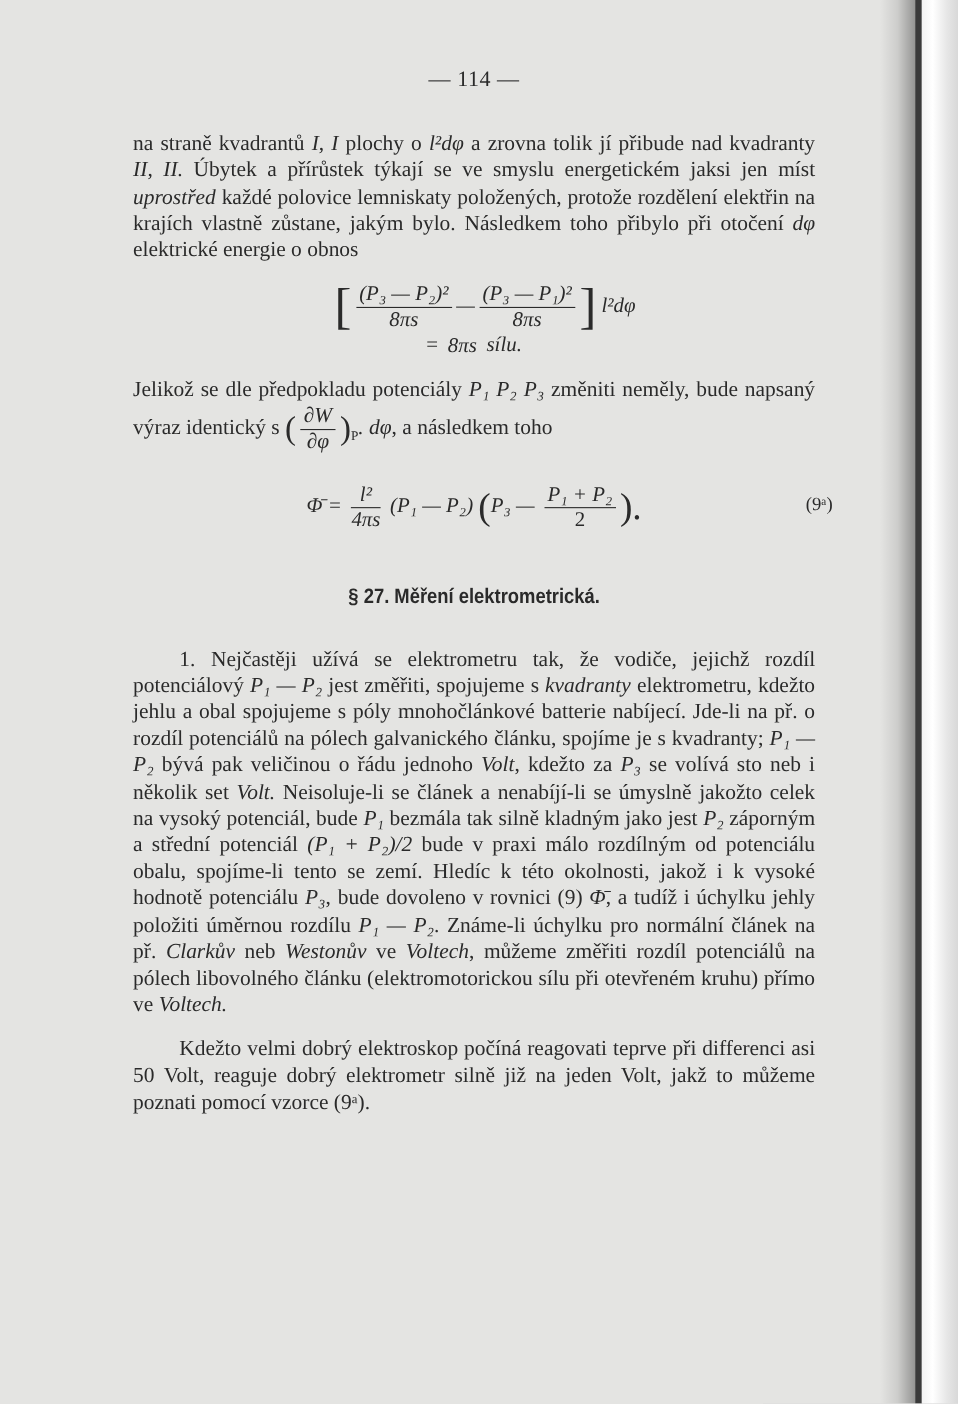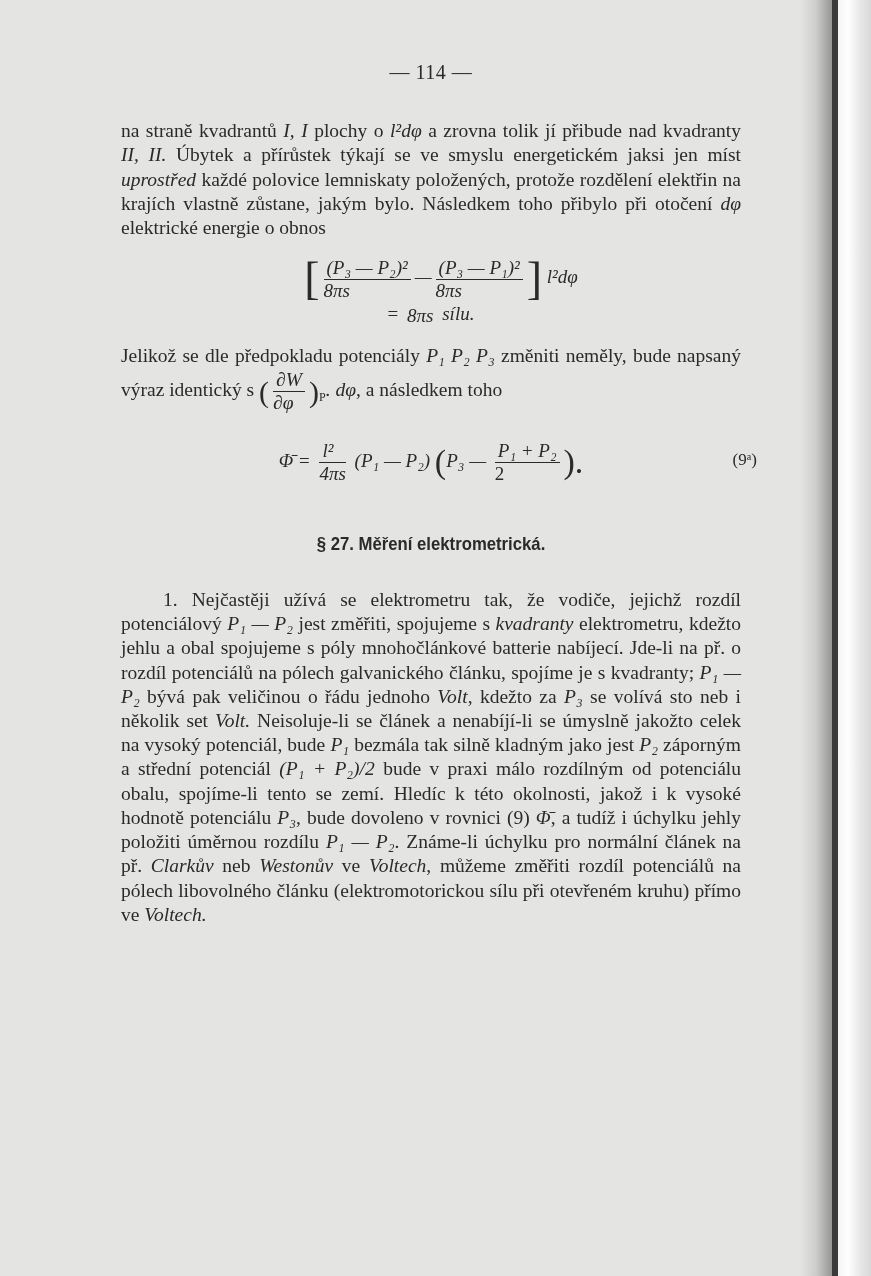--- a/index.html
+++ b/index.html
@@ -42,21 +42,21 @@
       font-family: "Liberation Serif", "DejaVu Serif", serif;
       font-style: italic;
       text-align: center;
       margin: 6px 0;
       font-size: 19px;
     }
     .math-line { display: block; text-align: center; }
     .eq-row { position: relative; height: 54px; }
     .eq-row .eq { position: absolute; left: 0; right: 0; text-align: center; top: 10px; }
     .eq-row .eqnum { position: absolute; right: 0; top: 18px; font-style: normal; font-size: 17px; margin-left: 12px; }
-    .frac { display: inline-block; vertical-align: middle; text-align: left; margin: 0 4px; }
+    .frac { display: inline-block; vertical-align: middle; text-align: center; margin: 0 4px; }
     .frac .num { display: block; border-bottom: 1px solid #2a2a2a; padding: 0 3px; line-height: 22px; }
     .frac .den { display: block; line-height: 22px; }
     sub, sup { font-size: 12px; font-style: normal; }
     .bracket { font-size: 46px; font-style: normal; vertical-align: middle; line-height: 46px; }
     .heading {
       font-family: "Liberation Sans", "DejaVu Sans", sans-serif;
       font-weight: bold; text-align: center;
       font-size: 19px; margin: 40px 0 32px 0;
       transform: scaleX(0.88);
     }
@@ -100,18 +100,19 @@
       </div>
       <div class="eqnum">(9ᵃ)</div>
     </div>
 
     <div class="heading">§ 27. Měření elektrometrická.</div>
 
     <p class="indent">
       <span>1. Nejčastěji užívá se elektrometru tak, že vodiče, jejichž rozdíl potenciálový </span><i>P₁ — P₂</i><span> jest změřiti, spojujeme s </span><i>kvadranty</i><span> elektrometru, kdežto jehlu a obal spojujeme s póly mnohočlánkové batterie nabíjecí. Jde-li na př. o rozdíl potenciálů na pólech galvanického článku, spojíme je s kvadranty; </span><i>P₁ — P₂</i><span> bývá pak veličinou o řádu jednoho </span><i>Volt</i><span>, kdežto za </span><i>P₃</i><span> se volívá sto neb i několik set </span><i>Volt.</i><span> Neisoluje-li se článek a nenabíjí-li se úmyslně jakožto celek na vysoký potenciál, bude </span><i>P₁</i><span> bezmála tak silně kladným jako jest </span><i>P₂</i><span> záporným a střední potenciál </span><i>(P₁ + P₂)/2</i><span> bude v praxi málo rozdílným od potenciálu obalu, spojíme-li tento se zemí. Hledíc k této okolnosti, jakož i k vysoké hodnotě potenciálu </span><i>P₃</i><span>, bude dovoleno v rovnici (9) </span><i>Φ̄</i><span>, a tudíž i úchylku jehly položiti úměrnou rozdílu </span><i>P₁ — P₂</i><span>. Známe-li úchylku pro normální článek na př. </span><i>Clarkův</i><span> neb </span><i>Westonův</i><span> ve </span><i>Voltech</i><span>, můžeme změřiti rozdíl potenciálů na pólech libovolného článku (elektromotorickou sílu při otevřeném kruhu) přímo ve </span><i>Voltech.</i>
     </p>
 
+    <p class="indent" style="margin-top:14px;">Kdežto velmi dobrý elektroskop počíná reagovati teprve při differenci asi 50 Volt, reaguje dobrý elektrometr silně již na jeden Volt, jakž to můžeme poznati pomocí vzorce (9ᵃ).</p>
 
   </div>
   <div class="gutter-shadow"></div>
 </div>
 <div class="spine"></div>
 <div class="edge"></div>
 
 </body></html>

